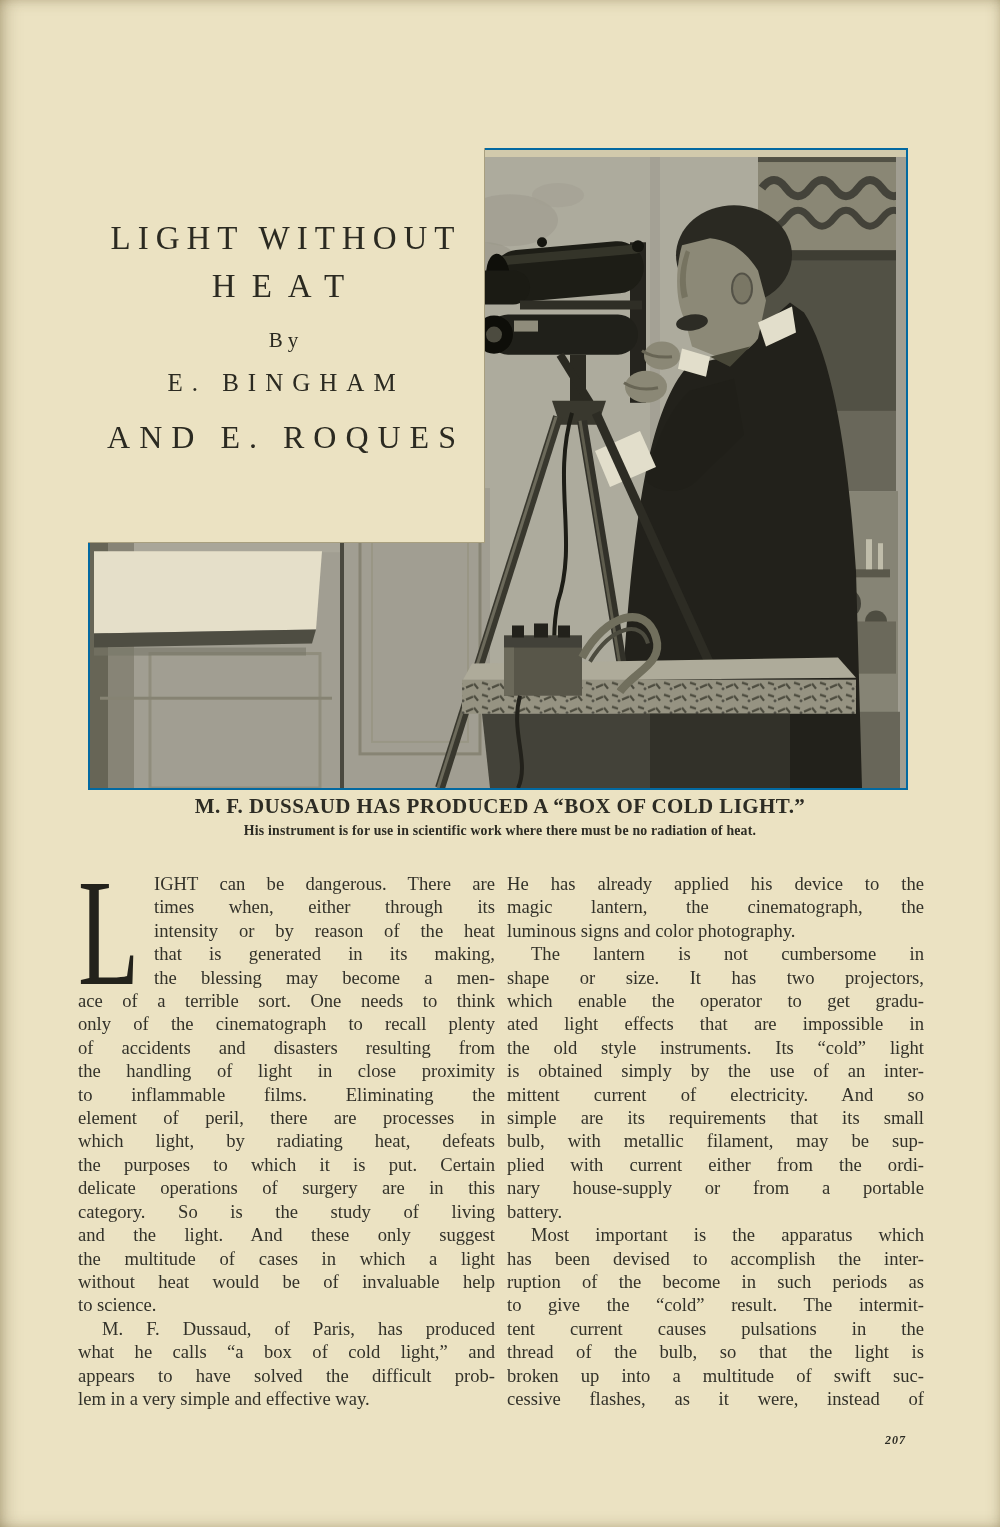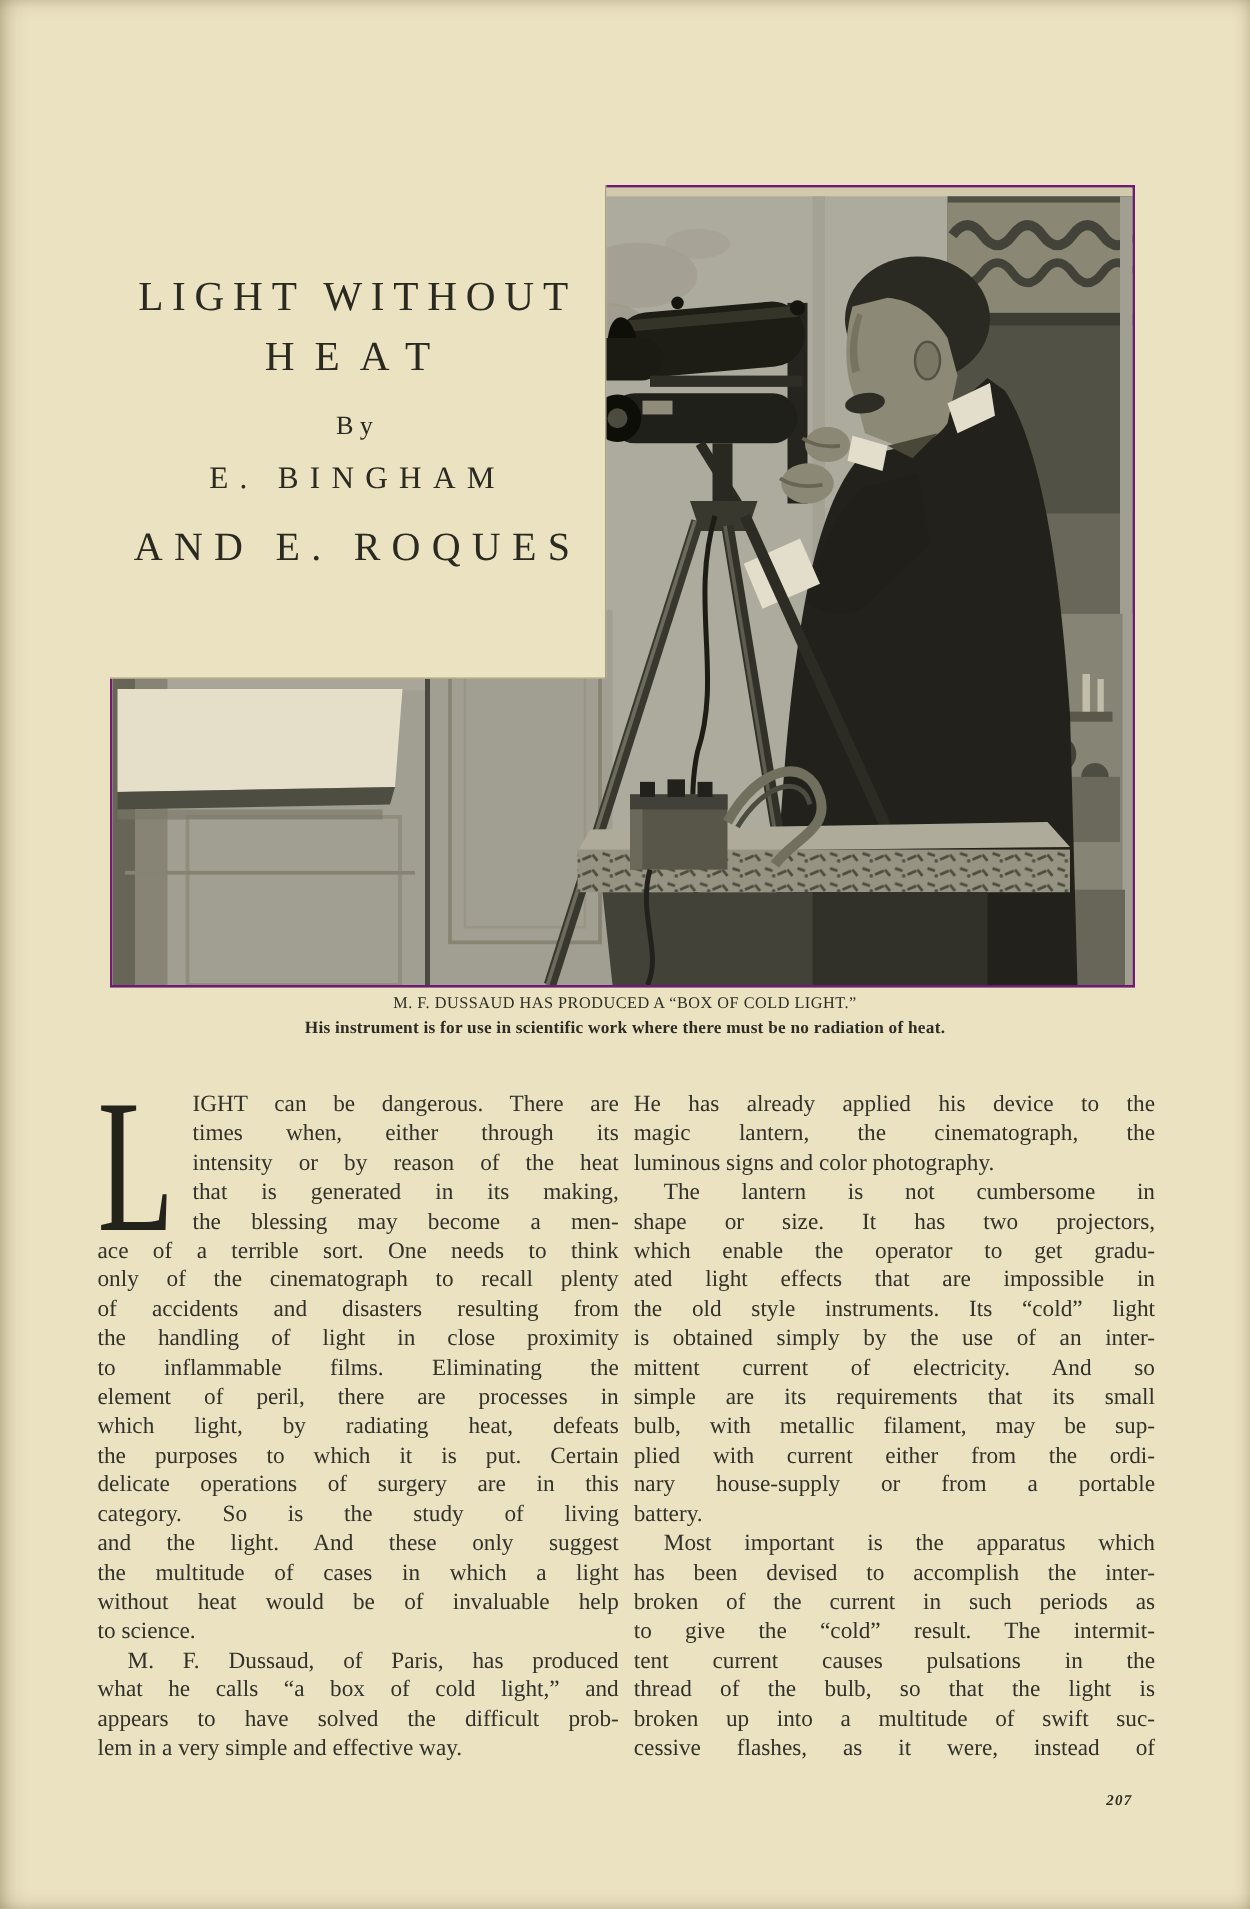--- a/index.html
+++ b/index.html
@@ -19,21 +19,21 @@
     box-shadow: inset 12px 0 20px -12px rgba(96,80,40,.55),
                 inset -9px 0 16px -12px rgba(96,80,40,.45),
                 inset 0 10px 18px -14px rgba(96,80,40,.35),
                 inset 0 -10px 18px -14px rgba(96,80,40,.35);
   }
 
   
   .photo-frame {
     position:absolute; left:88px; top:148px;
     width:816px; height:638px;
-    border:2px solid #701a75;
+    border:2px solid #0369a1;
     background:#b2b0a2;
   }
   .photo-frame svg { display:block; width:100%; height:100%; }
 
   
   .title-cutout {
     position:absolute; left:-2px; top:-2px;
     width:397px; height:395px;
     background:#ebe2c2;
     border-right:1px solid #a89f7f;
@@ -43,21 +43,21 @@
   }
   .title-cutout > div { position:absolute; left:0; right:0; color:#2b2a21; }
   .t-line1 { top:72px;  font-size:33px; letter-spacing:7px; }
   .t-line2 { top:120px; font-size:33px; letter-spacing:16px; }
   .t-by    { top:180px; font-size:21px; letter-spacing:5px; }
   .t-auth1 { top:221px; font-size:25px; letter-spacing:9px; }
   .t-auth2 { top:271px; font-size:32px; letter-spacing:9px; }
 
   
   .caption { position:absolute; left:0; top:794px; width:1000px; text-align:center; color:#2d2c24; }
-  .caption-title { font-size:13px; font-weight:normal; letter-spacing:.4px; }
+  .caption-title { font-size:21px; font-weight:bold; letter-spacing:.4px; }
   .caption-sub   { margin-top:4px; font-size:13.8px; font-weight:bold; letter-spacing:.2px; }
 
   
   .columns {
     position:absolute; left:78px; top:872px; width:846px;
     display:flex; justify-content:space-between;
   }
   .col { width:417px; font-size:18.6px; line-height:23.4px; color:#33322a; }
   .tline { text-align:justify; text-align-last:justify; }
   .tline.lastline { text-align-last:left; }
@@ -254,21 +254,21 @@
             <div class="tline">mittent current of electricity. And so</div>
             <div class="tline">simple are its requirements that its small</div>
             <div class="tline">bulb, with metallic filament, may be sup-</div>
             <div class="tline">plied with current either from the ordi-</div>
             <div class="tline">nary house-supply or from a portable</div>
             <div class="tline lastline">battery.</div>
           </div>
           <div class="para indent">
             <div class="tline">Most important is the apparatus which</div>
             <div class="tline">has been devised to accomplish the inter-</div>
-            <div class="tline">broken of the current in such periods as</div>
+            <div class="tline">ruption of the become in such periods as</div>
             <div class="tline">to give the “cold” result. The intermit-</div>
             <div class="tline">tent current causes pulsations in the</div>
             <div class="tline">thread of the bulb, so that the light is</div>
             <div class="tline">broken up into a multitude of swift suc-</div>
             <div class="tline">cessive flashes, as it were, instead of</div>
           </div>
         </div>
     </div>
   </div>
 

